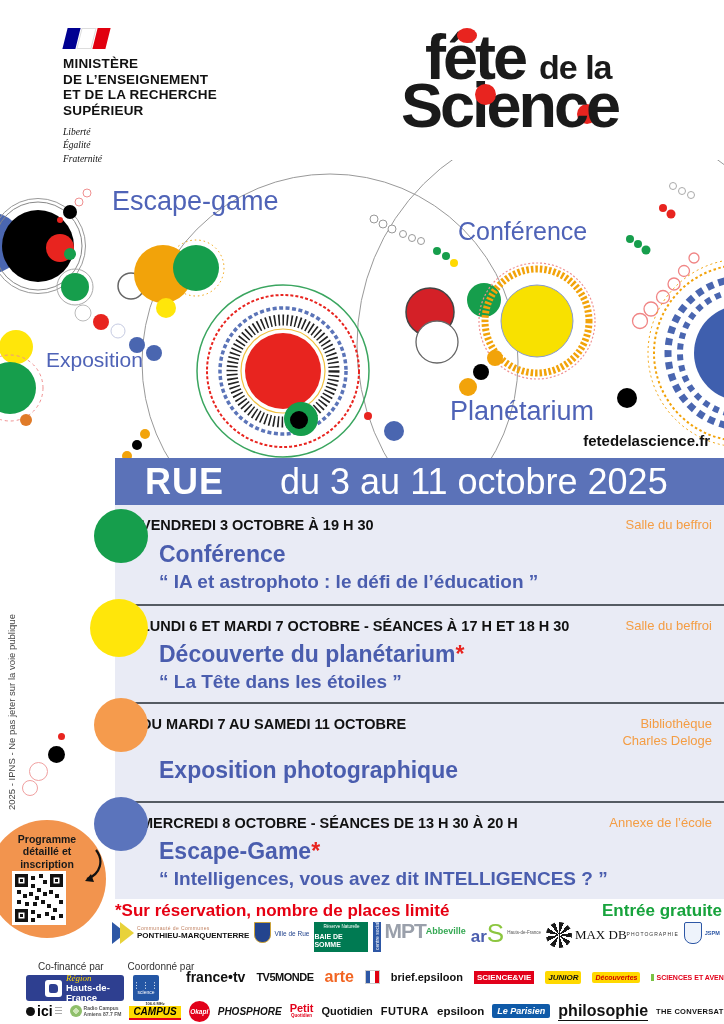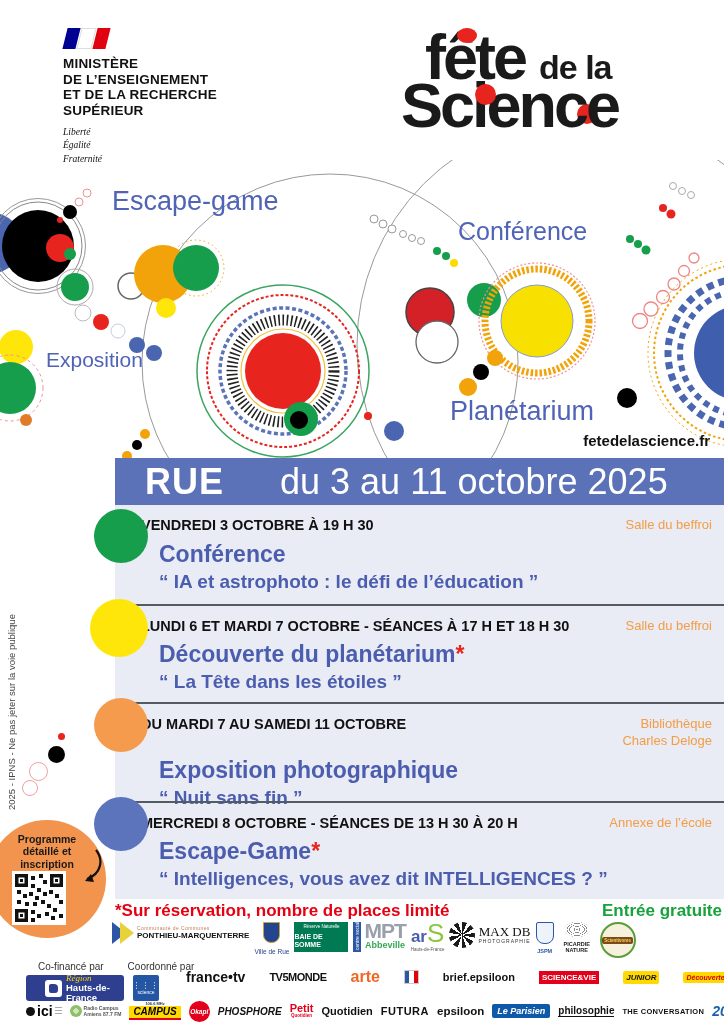--- a/index.html
+++ b/index.html
@@ -67,21 +67,21 @@
 
   
   .sponsors{position:absolute;left:112px;top:922px;width:612px;height:42px;display:flex;align-items:flex-start;gap:5px;}
   .sp{display:inline-flex;align-items:center;gap:3px;flex:none;}
   .tri{width:0;height:0;border-top:11px solid transparent;border-bottom:11px solid transparent;}
   .tri1{border-left:14px solid #2d57a5;}
   .tri2{border-left:14px solid #e8d23a;margin-left:-9px;}
   .pon-t{display:flex;flex-direction:column;line-height:1.2;}
   .pon1{font-size:5px;color:#c08060;letter-spacing:.4px;}
   .pon2{font-size:8px;font-weight:bold;color:#111;}
-  .col{display:flex;flex-direction:column;align-items:center;line-height:1.1;}
+  .col{display:flex;align-items:center;line-height:1.1;}
   .crest{width:15px;height:19px;background:#23448e;border:1px solid #caa23a;border-radius:0 0 8px 8px;}
   .rue-l{font-size:6.5px;color:#23448e;margin-top:2px;}
   .baie{width:54px;height:30px;background:#00795299;background:#007a52;color:#fff;display:flex;flex-direction:column;
         align-items:center;justify-content:center;line-height:1.2;}
   .baie .b2t{font-size:7px;font-weight:bold;}
   .baie .b1t{font-size:4.5px;}
   .mpt{align-items:flex-start;}
   .mpt-bar{width:8px;height:30px;background:#2d57a5;color:#fff;overflow:hidden;position:relative;}
   .mpt-bar span{position:absolute;left:1px;top:28px;font-size:5px;white-space:nowrap;transform:rotate(-90deg);transform-origin:0 0;}
   .mpt-big{font-size:21px;font-weight:bold;color:#9aa0ab;letter-spacing:-1px;line-height:.9;}
@@ -108,21 +108,21 @@
   .map{width:17px;height:17px;background:#fff;border-radius:3px;position:relative;flex:none;}
   .map:after{content:"";position:absolute;left:4px;top:4px;width:9px;height:9px;background:#2e3f90;border-radius:2px 4px 3px 2px;}
   .reg-col{display:flex;flex-direction:column;line-height:1;}
   .reg1{font-family:"Liberation Serif",serif;font-style:italic;font-size:9px;color:#ffd800;}
   .reg2{font-size:9.5px;font-weight:bold;}
   .ombelli{width:26px;height:26px;background:#2456a4;border-radius:2px;color:#fff;display:flex;flex-direction:column;
            align-items:center;justify-content:center;line-height:1;}
   .omb-dots{font-size:8px;letter-spacing:1px;}
   .omb-l{font-size:5px;}
 
-  .media1{position:absolute;left:186px;top:965px;width:536px;height:24px;display:flex;align-items:center;gap:24px;}
+  .media1{position:absolute;left:186px;top:965px;width:536px;height:24px;display:flex;align-items:center;gap:11px;}
   .media2{position:absolute;left:26px;top:998px;width:696px;height:26px;display:flex;align-items:center;gap:8px;}
   .m{font-weight:bold;white-space:nowrap;flex:none;color:#111;}
   .ftv{font-size:14px;}
   .tv5{font-size:11px;letter-spacing:-.5px;}
   .arte{font-size:16px;color:#f26522;}
   .misc-logo{width:13px;height:12px;border:1px solid #ccc;display:inline-flex;flex:none;}
   .misc-logo i{flex:1;}
   .misc-b{background:#2d57a5;}.misc-w{background:#fff;}.misc-r{background:#e1000f;}
   .brief{font-size:11px;}
   .svie{font-size:8px;background:#e2001a;color:#fff;padding:2px 3px;}
@@ -142,21 +142,21 @@
   .okapi{width:21px;height:21px;border-radius:50%;background:#e2001a;color:#fff;display:flex;align-items:center;justify-content:center;
          font-size:6.5px;font-style:italic;font-weight:bold;flex:none;}
   .phos{font-size:10px;font-style:italic;}
   .petit{display:inline-flex;flex-direction:column;align-items:center;line-height:1;color:#e2001a;flex:none;}
   .petit .p1{font-size:11px;font-weight:bold;}
   .petit .p2{font-size:4.5px;font-weight:bold;}
   .quot{font-size:11px;}
   .futura{font-size:11px;letter-spacing:.5px;}
   .epsi{font-size:11.5px;}
   .paris{font-size:9px;font-style:italic;background:#0f5aa8;color:#fff;padding:2px 5px;border-radius:2px;}
-  .philo{font-size:10px;font-weight:bold;border-bottom:1px solid #111;}
+  .philo{font-size:16px;font-weight:bold;border-bottom:1px solid #111;}
   .conv{font-size:7.5px;letter-spacing:.3px;}
   .min20{font-size:14px;font-style:italic;color:#1b5fae;}
 
   
   .imprint{position:absolute;left:6px;top:810px;width:200px;font-size:9.5px;color:#444;
            transform:rotate(-90deg);transform-origin:0 0;white-space:nowrap;}
   .d1{left:58px;top:733px;width:7px;height:7px;background:#e8241f;border-radius:50%;}
   .d2{left:48px;top:746px;width:17px;height:17px;background:#000;border-radius:50%;}
   .d3{left:29px;top:762px;width:17px;height:17px;border:1.5px solid #f0a0a0;border-radius:50%;background:#fff;}
   .d4{left:22px;top:780px;width:14px;height:14px;border:1.5px solid #f0a0a0;border-radius:50%;background:#fff;}
@@ -333,21 +333,20 @@
     <div class="event">
       <span class="bullet b2"></span>
       <div class="erow">
         <span class="edate">DU MARDI 7 AU SAMEDI 11 OCTOBRE</span>
         <span class="eloc">
           <span>Bibliothèque</span>
             <span>Charles Deloge</span>
         </span>
       </div>
       <div class="etitle"><span>Exposition photographique</span><span class="ast"></span></div>
-      <div class="esub">“ Nuit sans fin ”</div>
     </div>
 
     <div class="event">
       <span class="bullet b3"></span>
       <div class="erow">
         <span class="edate">MERCREDI 8 OCTOBRE - SÉANCES DE 13 H 30 À 20 H</span>
         <span class="eloc">
           <span>Annexe de l’école</span>
             <span></span>
         </span>

